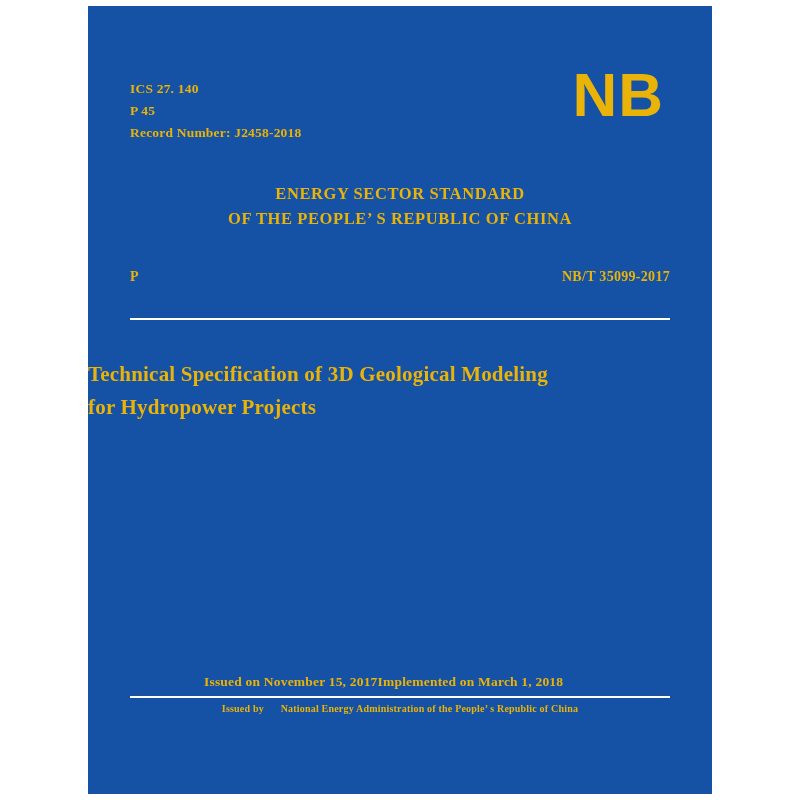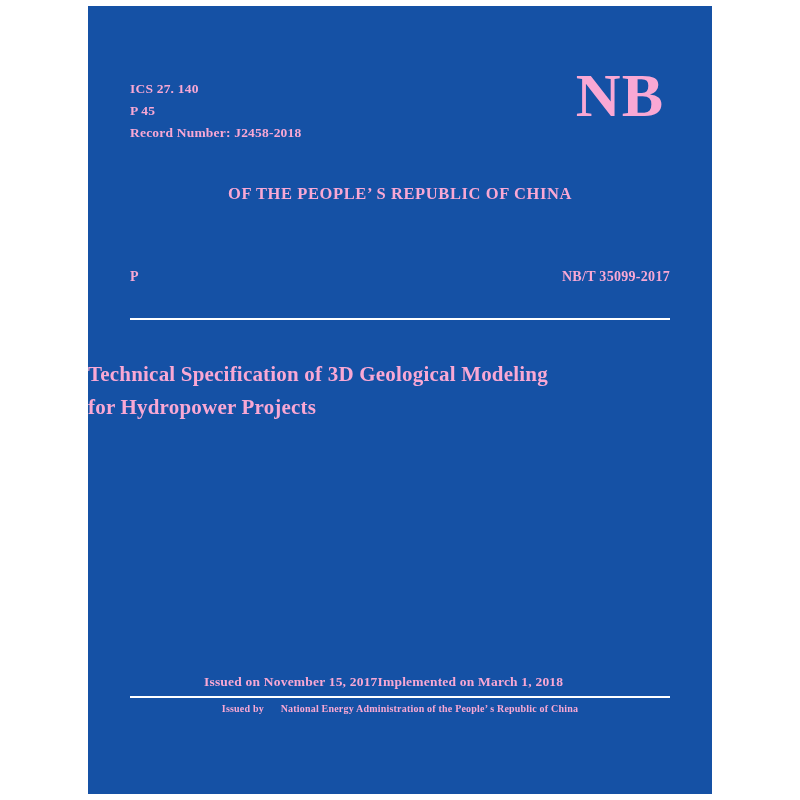--- a/index.html
+++ b/index.html
@@ -19,21 +19,21 @@
     background: #ffffff;
     overflow: hidden;
   }
   .cover {
     position: absolute;
     left: 88px;
     top: 6px;
     width: 624px;
     height: 788px;
     background: #1551a5;
-    color: #f9a8d4;
+    color: #eab308;
     box-sizing: border-box;
   }
   
   .header {
     position: absolute;
     left: 0;
     top: 72px;
     width: 100%;
     box-sizing: border-box;
     padding: 0 42px;
@@ -41,21 +41,21 @@
     justify-content: space-between;
     align-items: flex-start;
   }
   .ics-block {
     font-size: 13.5px;
     font-weight: bold;
     line-height: 1.62;
     letter-spacing: 0.2px;
   }
   .nb-logo {
-    font-family: Liberation Serif, serif;
+    font-family: Liberation Sans, sans-serif;
     font-size: 62px;
     font-weight: bold;
     letter-spacing: 1px;
     line-height: 0.95;
     margin-top: -12px;
     margin-right: 6px;
   }
   
   .std-titles {
     position: absolute;
@@ -155,20 +155,21 @@
     <div class="header">
       <div class="ics-block">
         <div>ICS 27. 140</div>
         <div>P 45</div>
         <div>Record Number: J2458-2018</div>
       </div>
       <div class="nb-logo">NB</div>
     </div>
 
     <div class="std-titles">
+      <div class="std-en-1">ENERGY SECTOR STANDARD</div>
       <div class="std-en-2">OF THE PEOPLE’ S REPUBLIC OF CHINA</div>
     </div>
 
     <div class="code-row">
       <div>P</div>
       <div>NB/T 35099-2017</div>
     </div>
 
     <div class="rule rule-top"></div>
 

